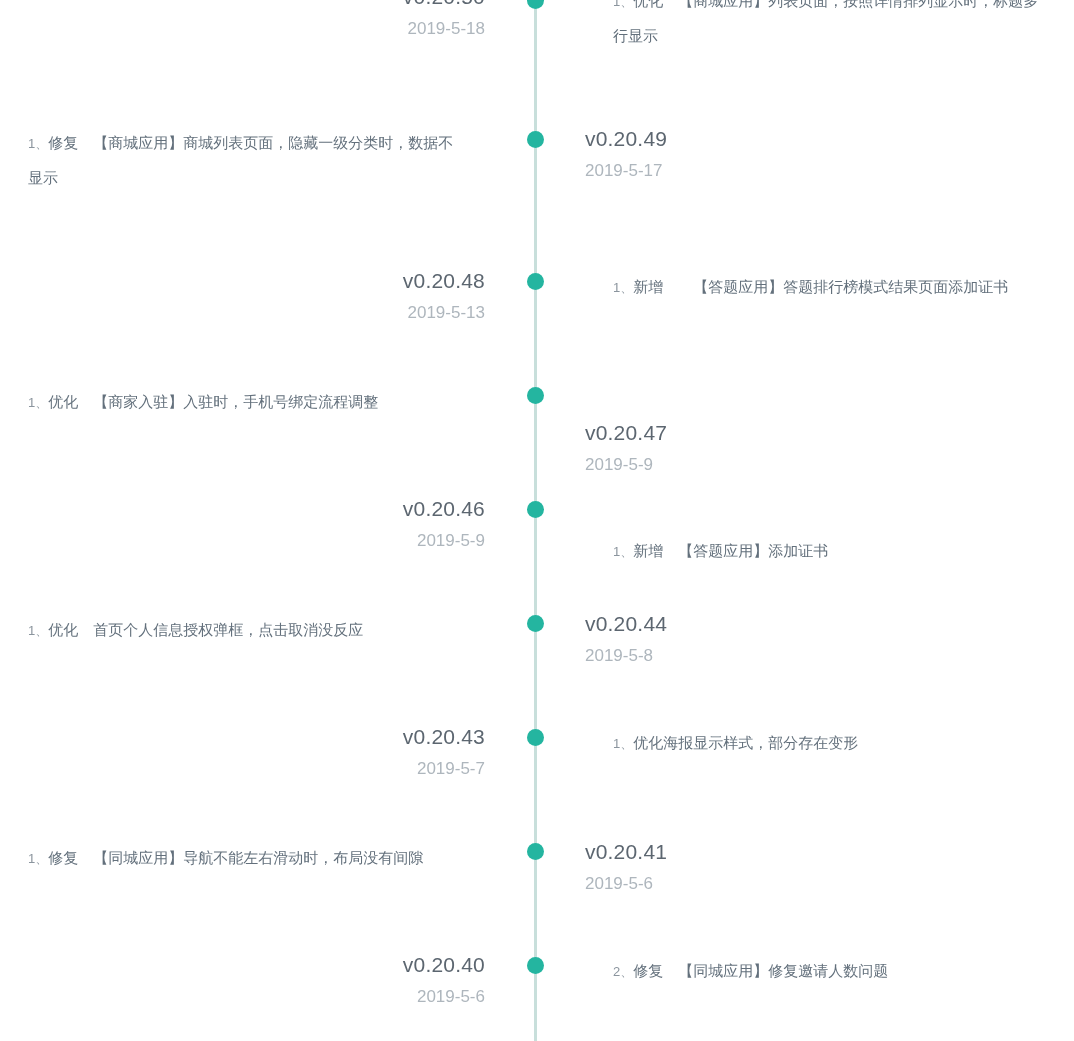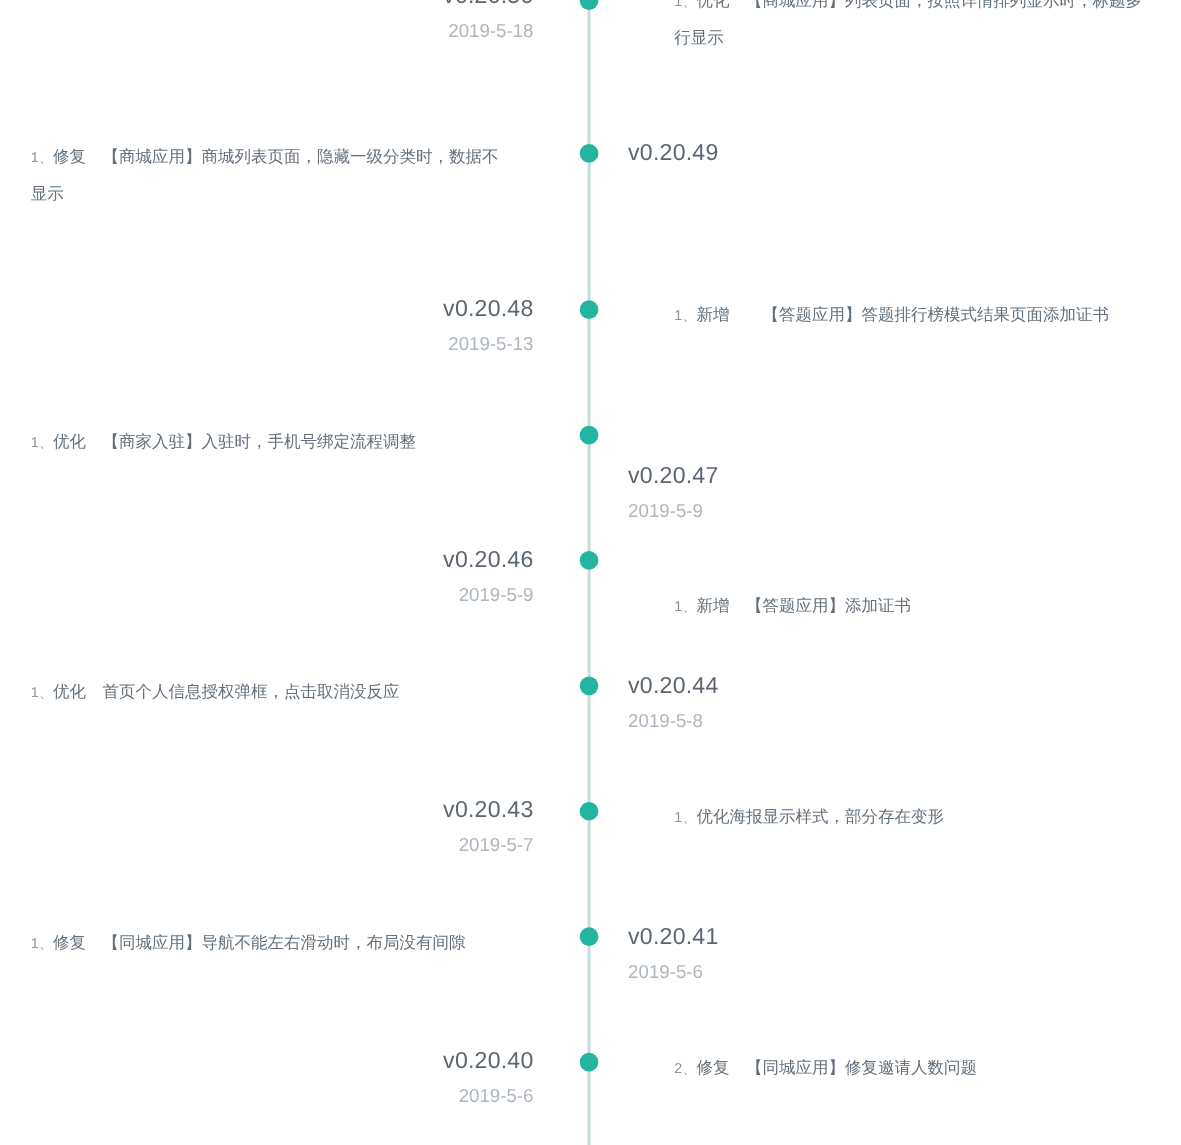--- a/index.html
+++ b/index.html
@@ -41,21 +41,21 @@
     background: #24b5a0;
     margin-top: -8px;
   }
 
   
   .meta {
     position: absolute;
     width: 340px;
   }
   .meta.side-right {          
-    left: 571px;
+    left: 585px;
     text-align: left;
   }
   .meta.side-left {           
     left: 145px;
     width: 340px;
     text-align: right;
   }
   .version {
     display: block;
     font-size: 21px;
@@ -109,20 +109,21 @@
     <div class="meta side-left" style="top: -16px;">
       <span class="version">v0.20.50</span>
       <span class="date">2019-5-18</span>
     </div>
     <div class="notes side-right" style="top: -16px;">
       <div class="note-line"><span class="note-idx">1、</span><span class="note-text">优化　【商城应用】列表页面，按照详情排列显示时，标题多行显示</span></div>
     </div>
     <div class="dot" style="top: 139px; background: rgb(36, 181, 160);"></div>
     <div class="meta side-right" style="top: 126px;">
       <span class="version">v0.20.49</span>
+      <span class="date">2019-5-17</span>
     </div>
     <div class="notes side-left" style="top: 126px;">
       <div class="note-line"><span class="note-idx">1、</span><span class="note-text">修复　【商城应用】商城列表页面，隐藏一级分类时，数据不显示</span></div>
     </div>
     <div class="dot" style="top: 281px; background: rgb(36, 181, 160);"></div>
     <div class="meta side-left" style="top: 268px;">
       <span class="version">v0.20.48</span>
       <span class="date">2019-5-13</span>
     </div>
     <div class="notes side-right" style="top: 270px;">

